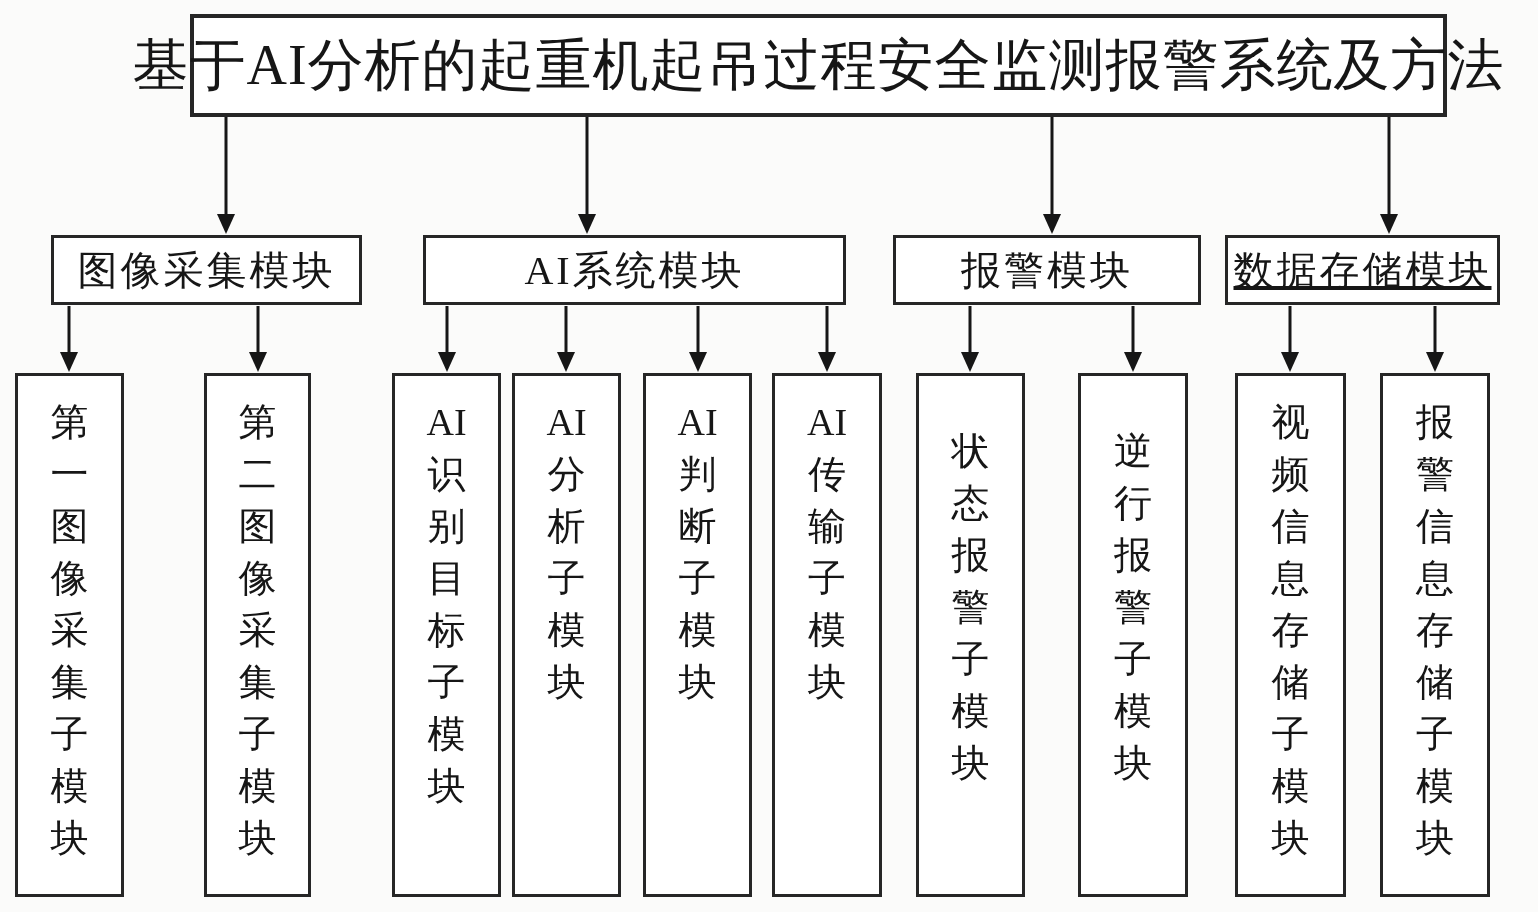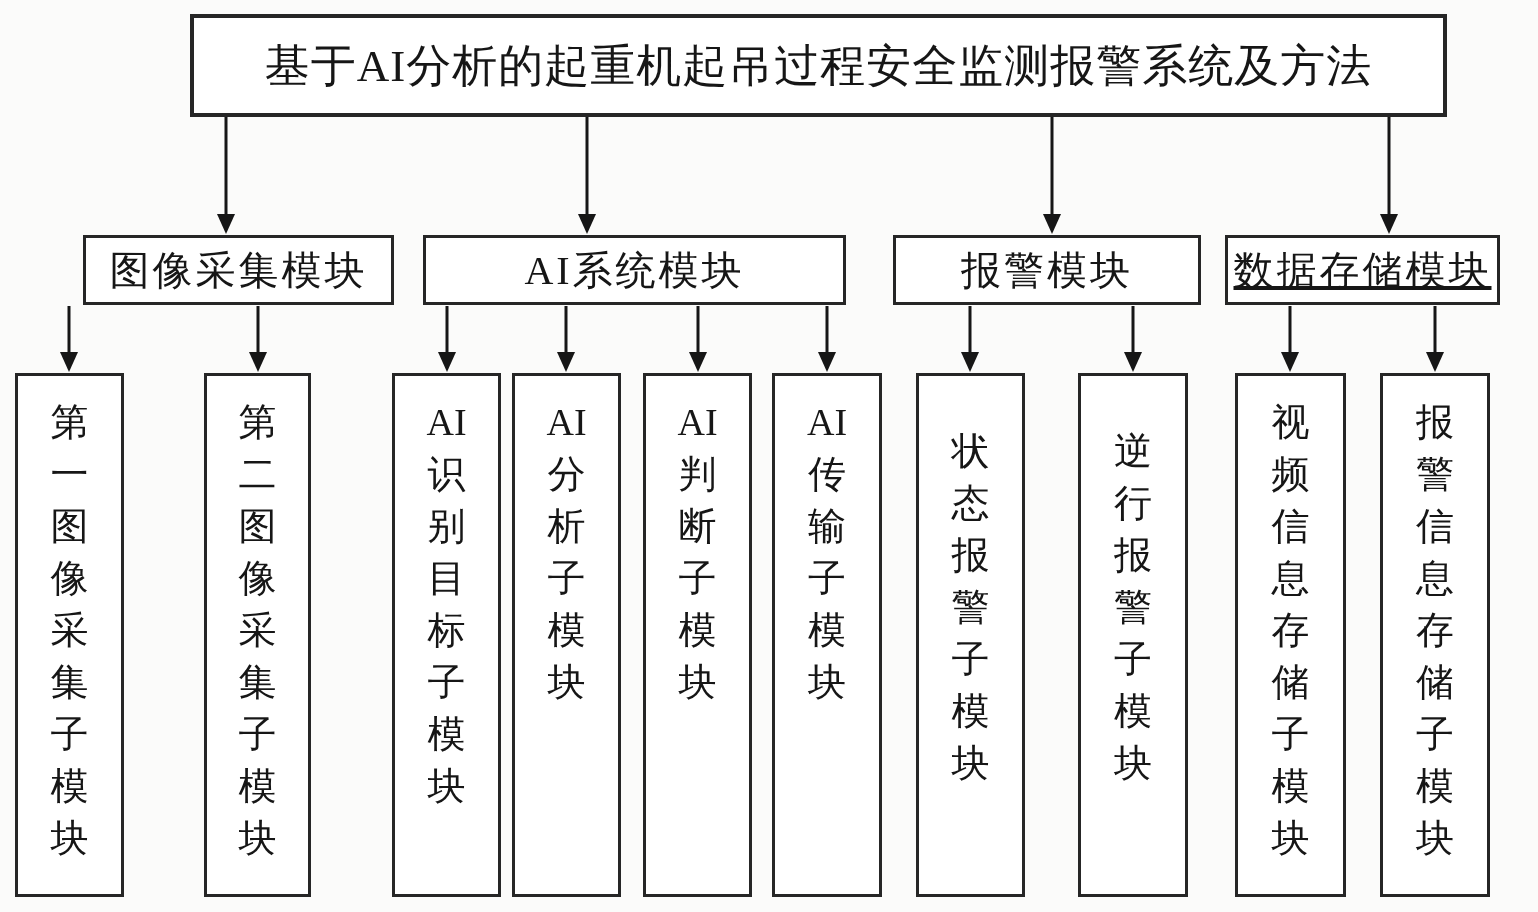--- a/index.html
+++ b/index.html
@@ -25,28 +25,28 @@
     align-items: center;
     justify-content: center;
   }
   
   .title-box {
     left: 190px; top: 14px;
     width: 1257px; height: 103px;
     border-width: 4px;
   }
   .title-box .label {
-    font-size: 45px;
+    font-size: 56px;
     letter-spacing: 1px;
     white-space: nowrap;
   }
   
   .l2 { top: 235px; height: 70px; }
   .l2 .label { font-size: 40px; letter-spacing: 3px; white-space: nowrap; }
-  .l2-0 { left: 51px;   width: 311px; margin-left: 32px; }
+  .l2-0 { left: 51px;   width: 311px; }
   .l2-1 { left: 423px;  width: 423px; }
   .l2-2 { left: 893px;  width: 308px; }
   .l2-3 { left: 1225px; width: 275px; text-decoration: underline; }
   
   .l3 { top: 373px; height: 524px; align-items: stretch; justify-content: center; }
   .l3-0 { left: 15px;   width: 109px; }
   .l3-1 { left: 204px;  width: 107px; }
   .l3-2 { left: 392px;  width: 109px; }
   .l3-3 { left: 512px;  width: 109px; }
   .l3-4 { left: 643px;  width: 109px; }

